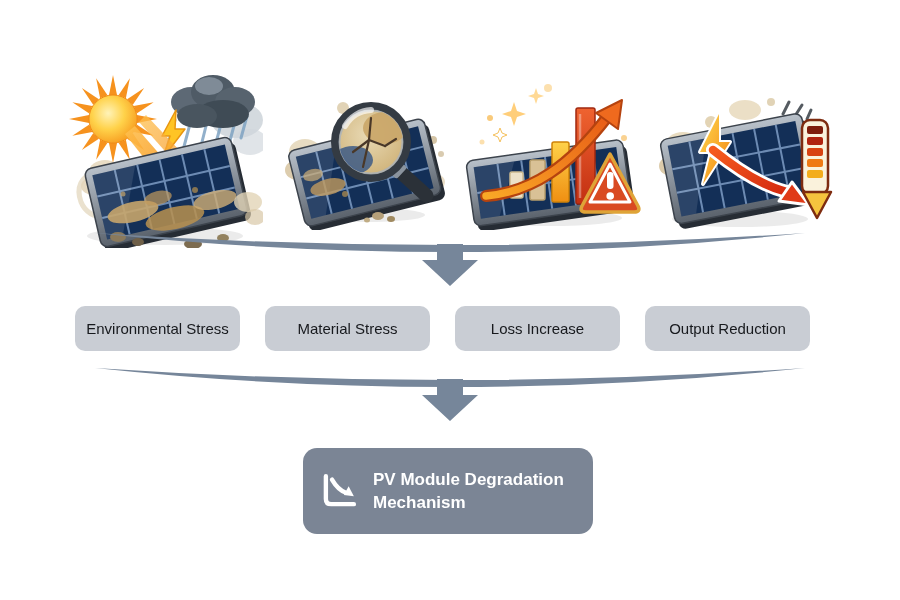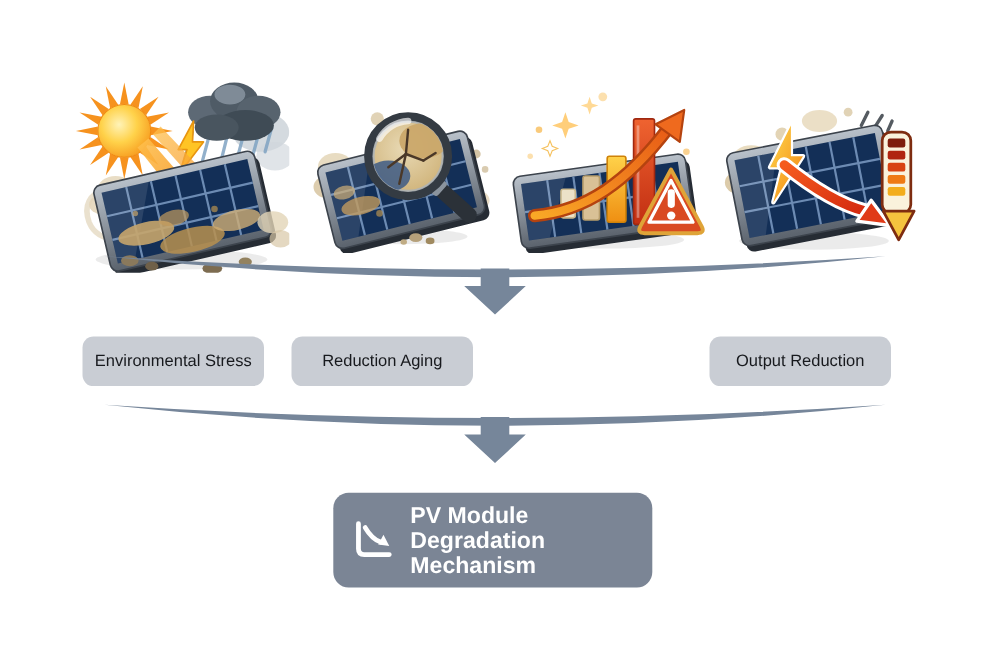--- a/index.html
+++ b/index.html
@@ -21,21 +21,21 @@
   }
   .chip-1{left:75px;}  .chip-2{left:265px;}  .chip-3{left:455px;}  .chip-4{left:645px;text-align:center;}
   .result{
     position:absolute;left:303px;top:448px;width:290px;height:86px;
     background:var(--result-bg,#7b8595);border-radius:14px;
     display:flex;align-items:center;gap:13px;
     padding:0 14px 0 15px;box-sizing:border-box;
   }
   .result-icon{flex:0 0 auto;width:42px;height:42px;}
   .result-label{
-    color:var(--result-text,#ffffff);font-size:21px;font-weight:bold;line-height:23px;
+    color:var(--result-text,#ffffff);font-size:17px;font-weight:bold;line-height:23px;
   }
 </style>
 </head>
 <body>
 
 <div id="canvas" style="--arrow: #76869a; --chip-bg: #c9cdd4; --chip-text: #17191d; --result-bg: #7b8595; --result-text: #ffffff; --bg: #ffffff;">
 
   <svg class="ill" style="left:63px;top:52px" width="200" height="196" viewBox="0 0 200 196">
     <defs>
       <radialGradient id="sunG" cx="40%" cy="38%" r="75%">
@@ -350,21 +350,24 @@
 
   <svg class="funnel funnel-top" viewBox="0 0 710 60">
     <path d="M0,3 Q355,27 710,3 Q355,41 0,3 Z" fill="var(--arrow,#76869a)"></path>
     <path d="M342,14 L368,14 L368,30 L383,30 L355,56 L327,30 L342,30 Z" fill="var(--arrow,#76869a)"></path>
   </svg>
 
   <div class="chip chip-1">
     <span>Environmental Stress</span>
   </div>
   <div class="chip chip-2">
-    <span>Reduction Aging</span>
+    <span>Material Stress</span>
+  </div>
+  <div class="chip chip-3">
+    <span>Loss Increase</span>
   </div>
   <div class="chip chip-4">
     <span>Output Reduction</span>
   </div>
 
   <svg class="funnel funnel-bottom" viewBox="0 0 710 60">
     <path d="M0,3 Q355,27 710,3 Q355,41 0,3 Z" fill="var(--arrow,#76869a)"></path>
     <path d="M342,14 L368,14 L368,30 L383,30 L355,56 L327,30 L342,30 Z" fill="var(--arrow,#76869a)"></path>
   </svg>
 

